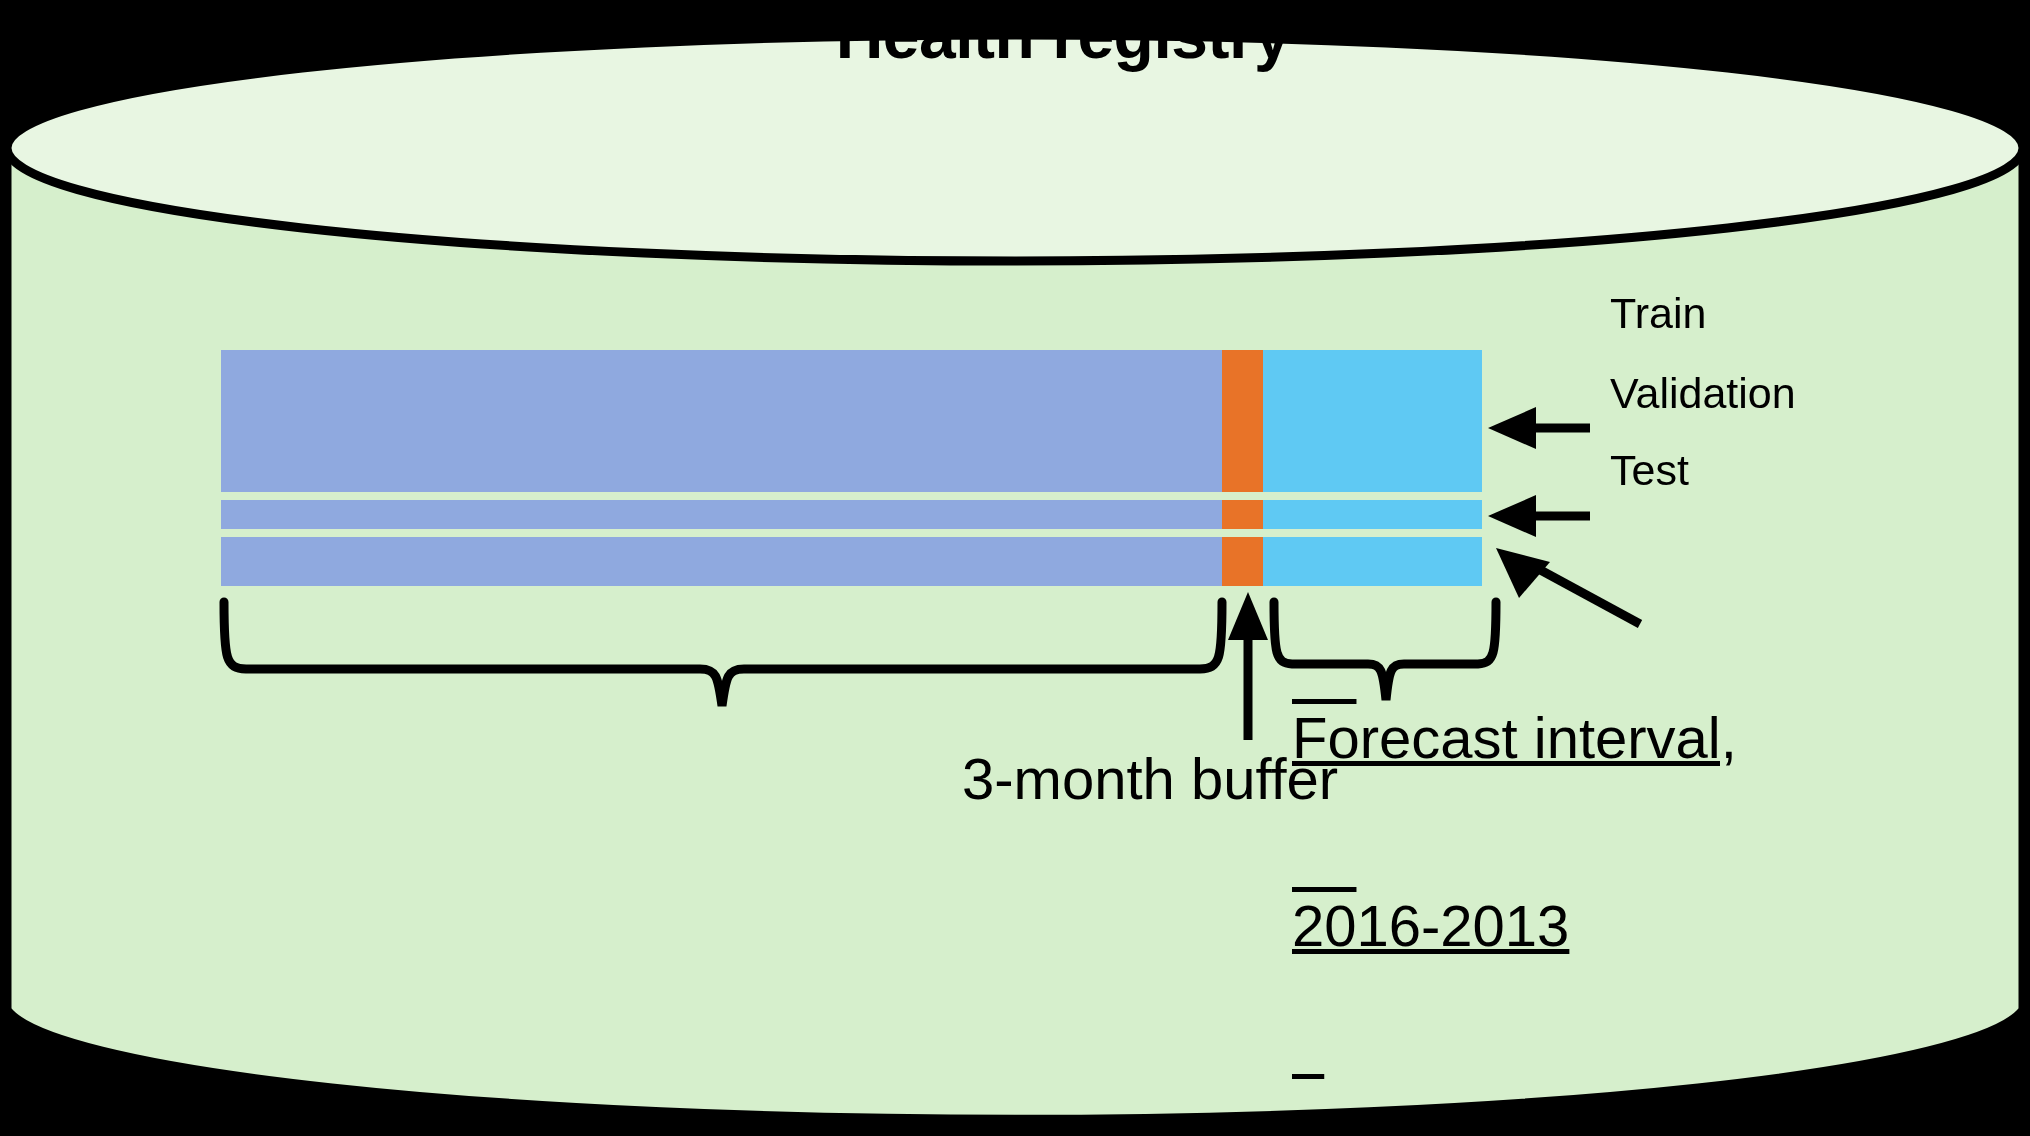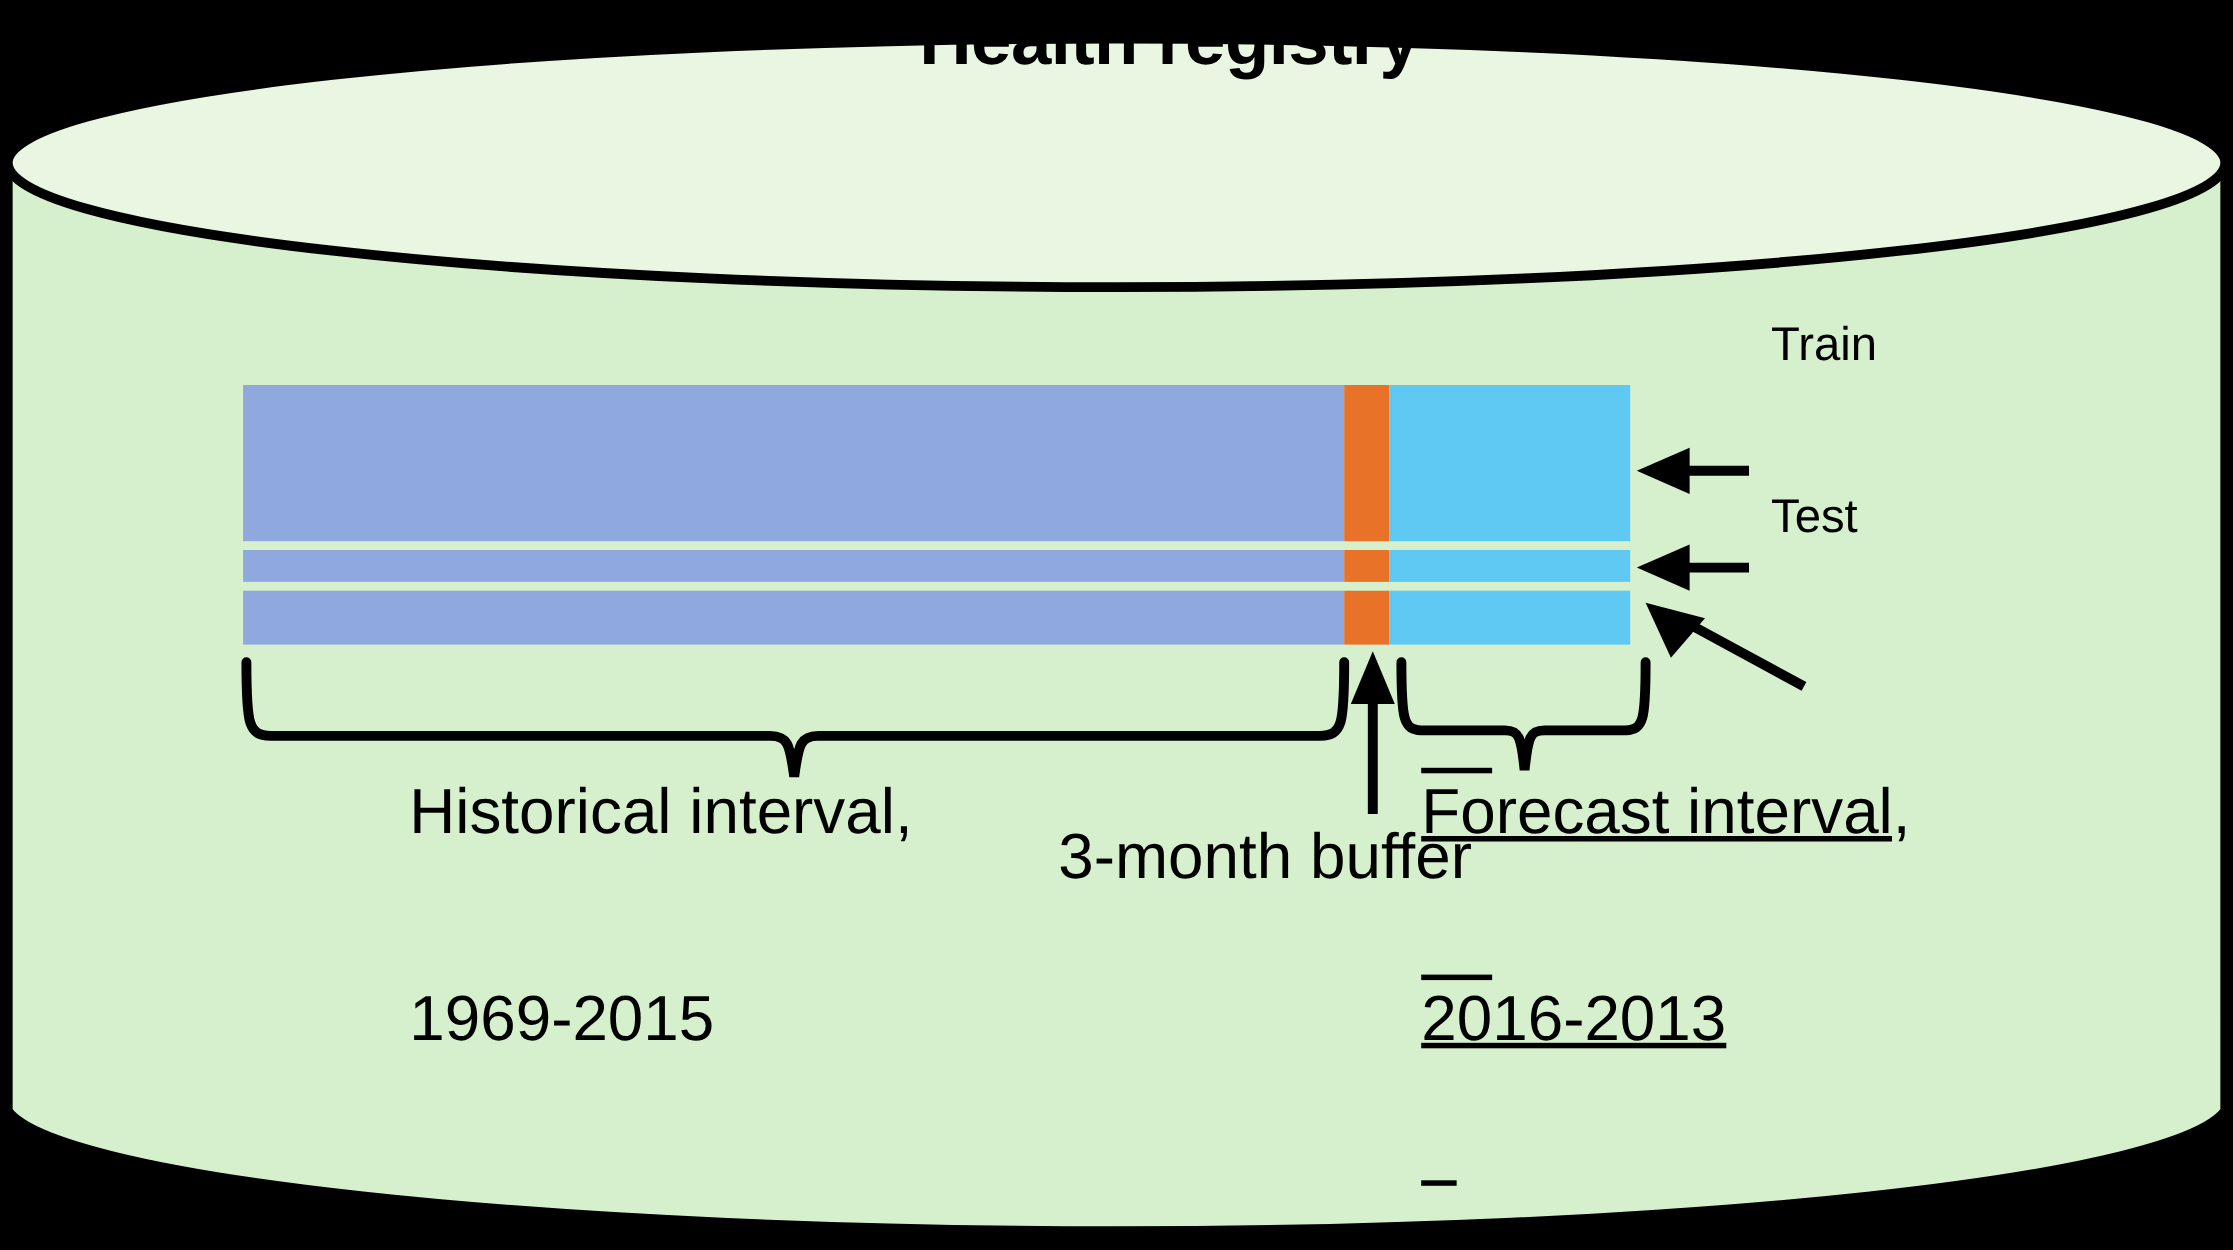--- a/index.html
+++ b/index.html
@@ -118,27 +118,24 @@
 
       <line x1="1248" y1="740" x2="1248" y2="625" stroke="#000000" stroke-width="9"></line>
       <polygon points="1248,592 1228,640 1268,640" fill="#000000"></polygon>
     </g>
   </svg>
 
   <div class="lbl" id="title">Health registry</div>
 
   <div class="lbl side-label" id="label-train">Train</div>
 
+  <div class="lbl side-label" id="label-validation">Validation</div>
 
   <div class="lbl side-label" id="label-test">Test</div>
 
-  <div class="lbl interval-label" id="label-historical">
-    <div>Historical interval,</div>
-    <div>1969-2015</div>
-  </div>
 
   <div class="lbl interval-label" id="label-forecast">
     <div>Forecast interval,</div>
     <div>2016-2013</div>
   </div>
 
   <div class="lbl" id="label-buffer">3-month buffer</div>
 
 </div>
 

